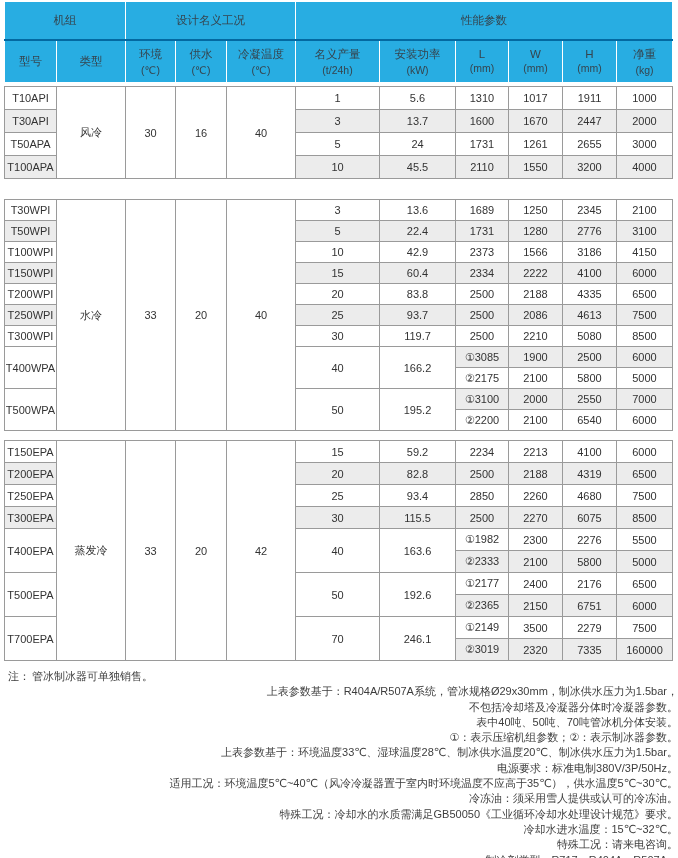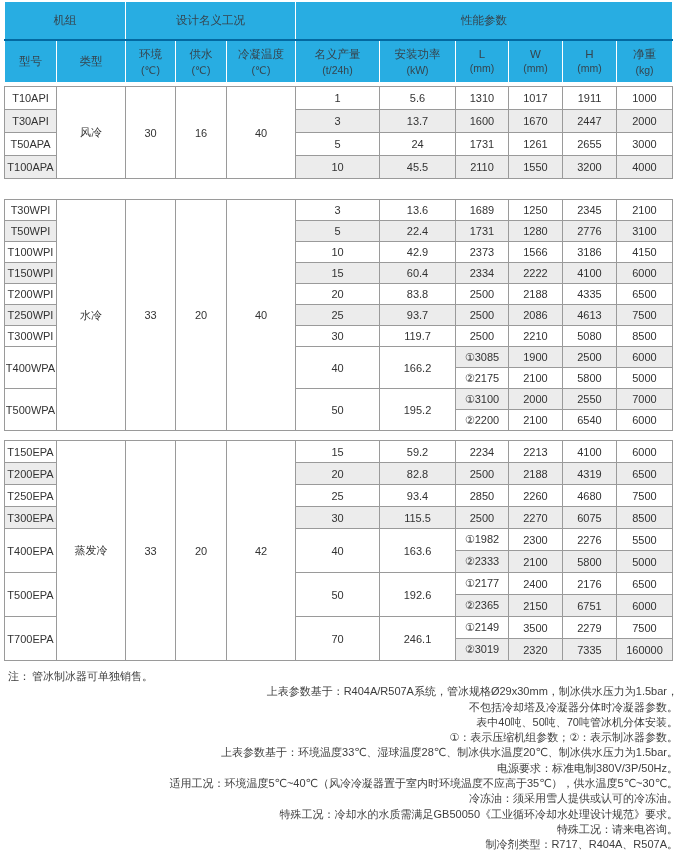--- a/index.html
+++ b/index.html
@@ -394,17 +394,18 @@
     </div>
     <div class="note-line">上表参数基于：R404A/R507A系统，管冰规格Ø29x30mm，制冰供水压力为1.5bar，</div>
     <div class="note-line ind">不包括冷却塔及冷凝器分体时冷凝器参数。</div>
     <div class="note-line">表中40吨、50吨、70吨管冰机分体安装。</div>
     <div class="note-line">①：表示压缩机组参数；②：表示制冰器参数。</div>
     <div class="note-line">上表参数基于：环境温度33℃、湿球温度28℃、制冰供水温度20℃、制冰供水压力为1.5bar。</div>
     <div class="note-line">电源要求：标准电制380V/3P/50Hz。</div>
     <div class="note-line">适用工况：环境温度5℃~40℃（风冷冷凝器置于室内时环境温度不应高于35℃），供水温度5℃~30℃。</div>
     <div class="note-line">冷冻油：须采用雪人提供或认可的冷冻油。</div>
     <div class="note-line">特殊工况：冷却水的水质需满足GB50050《工业循环冷却水处理设计规范》要求。</div>
+    <div class="note-line">冷却水进水温度：15℃~32℃。</div>
     <div class="note-line">特殊工况：请来电咨询。</div>
     <div class="note-line">制冷剂类型：R717、R404A、R507A。</div>
   </div>
 
 </div>
 
 </body></html>

